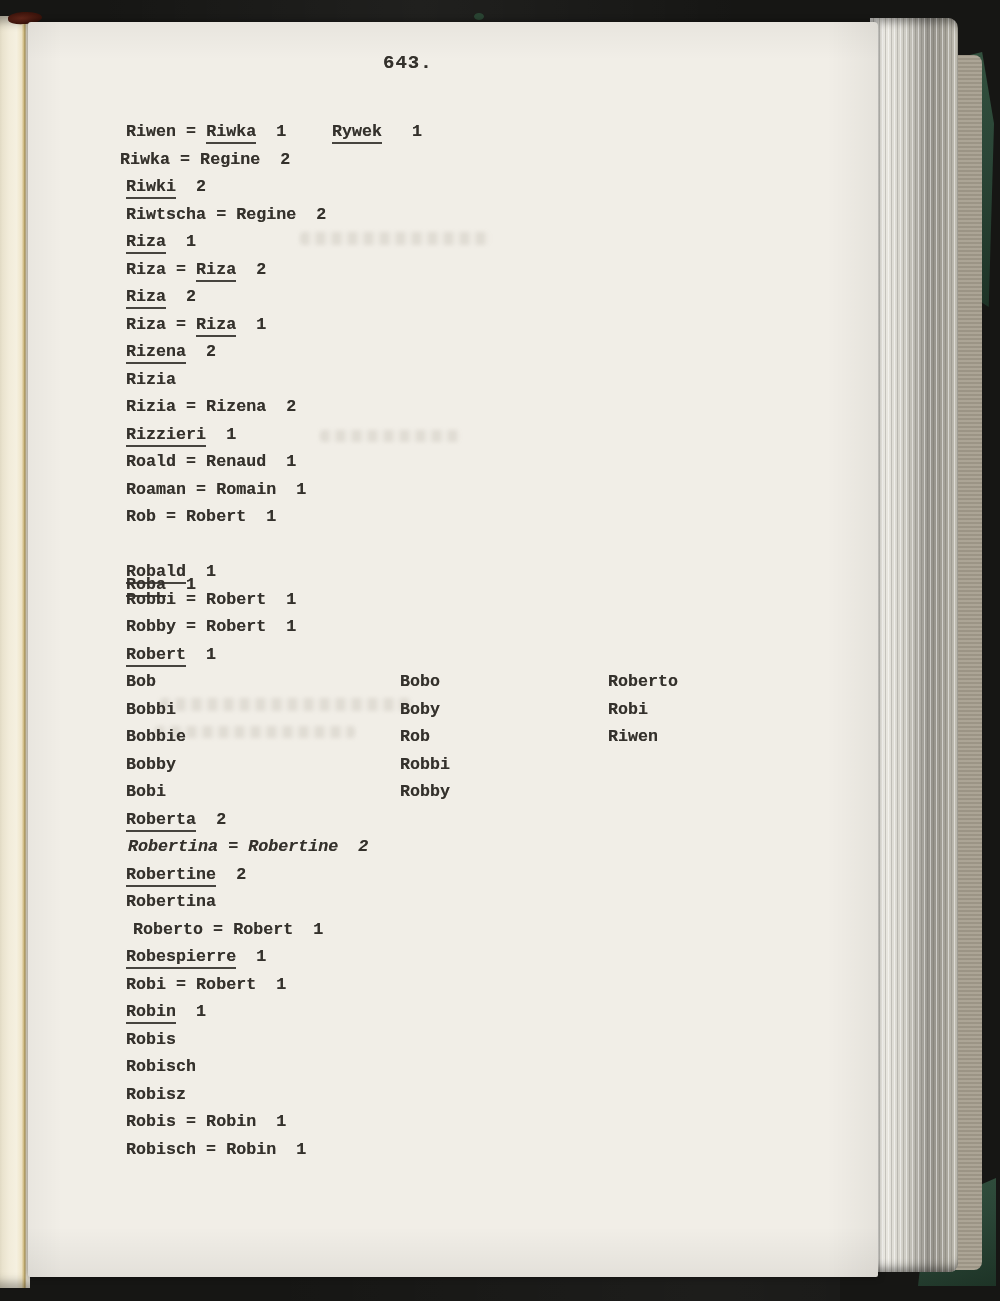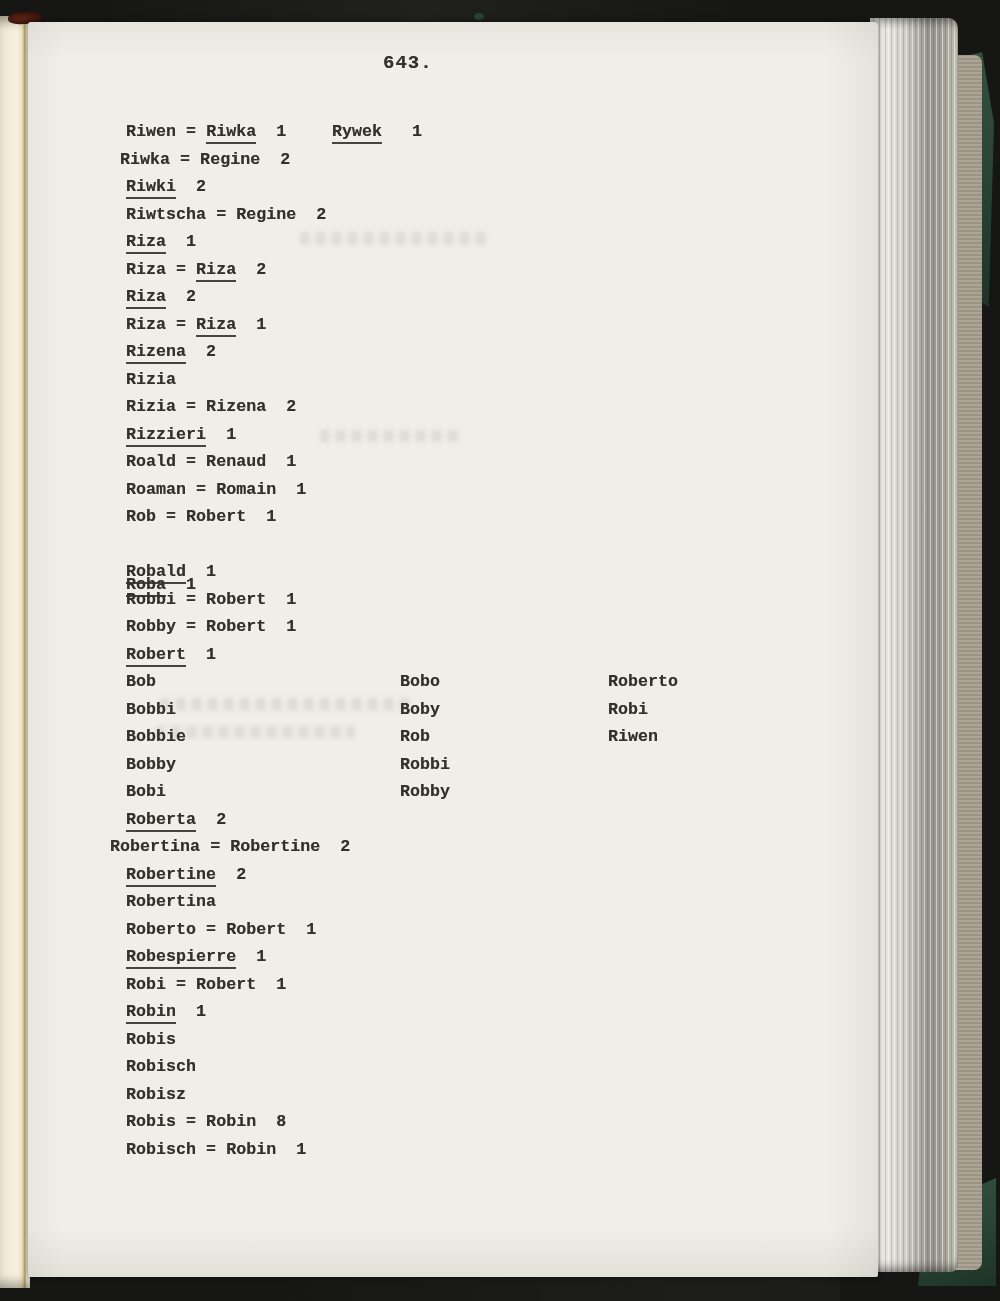--- a/index.html
+++ b/index.html
@@ -212,49 +212,49 @@
         <span class="entry" style="left: 400px;"><span>Robbi</span></span>
       </div>
       <div class="line">
         <span class="entry" style="left: 126px;"><span>Bobi</span></span>
         <span class="entry" style="left: 400px;"><span>Robby</span></span>
       </div>
       <div class="line">
         <span class="entry" style="left: 126px;"><span class="u">Roberta</span><span>  2</span></span>
       </div>
       <div class="line">
-        <span class="entry" style="left: 110px;"><span>Robertina = Robertine  2</span></span>
+        <span class="entry" style="left: 128px; font-style: italic;"><span>Robertina = Robertine  2</span></span>
       </div>
       <div class="line">
         <span class="entry" style="left: 126px;"><span class="u">Robertine</span><span>  2</span></span>
       </div>
       <div class="line">
         <span class="entry" style="left: 126px;"><span>Robertina</span></span>
       </div>
       <div class="line">
-        <span class="entry" style="left: 126px;"><span>Roberto = Robert  1</span></span>
+        <span class="entry" style="left: 133px;"><span>Roberto = Robert  1</span></span>
       </div>
       <div class="line">
         <span class="entry" style="left: 126px;"><span class="u">Robespierre</span><span>  1</span></span>
       </div>
       <div class="line">
         <span class="entry" style="left: 126px;"><span>Robi = Robert  1</span></span>
       </div>
       <div class="line">
         <span class="entry" style="left: 126px;"><span class="u">Robin</span><span>  1</span></span>
       </div>
       <div class="line">
         <span class="entry" style="left: 126px;"><span>Robis</span></span>
       </div>
       <div class="line">
         <span class="entry" style="left: 126px;"><span>Robisch</span></span>
       </div>
       <div class="line">
         <span class="entry" style="left: 126px;"><span>Robisz</span></span>
       </div>
       <div class="line">
-        <span class="entry" style="left: 126px;"><span>Robis = Robin  8</span></span>
+        <span class="entry" style="left: 126px;"><span>Robis = Robin  1</span></span>
       </div>
       <div class="line">
         <span class="entry" style="left: 126px;"><span>Robisch = Robin  1</span></span>
       </div>
     </div>
 </div>
 
 </body></html>

